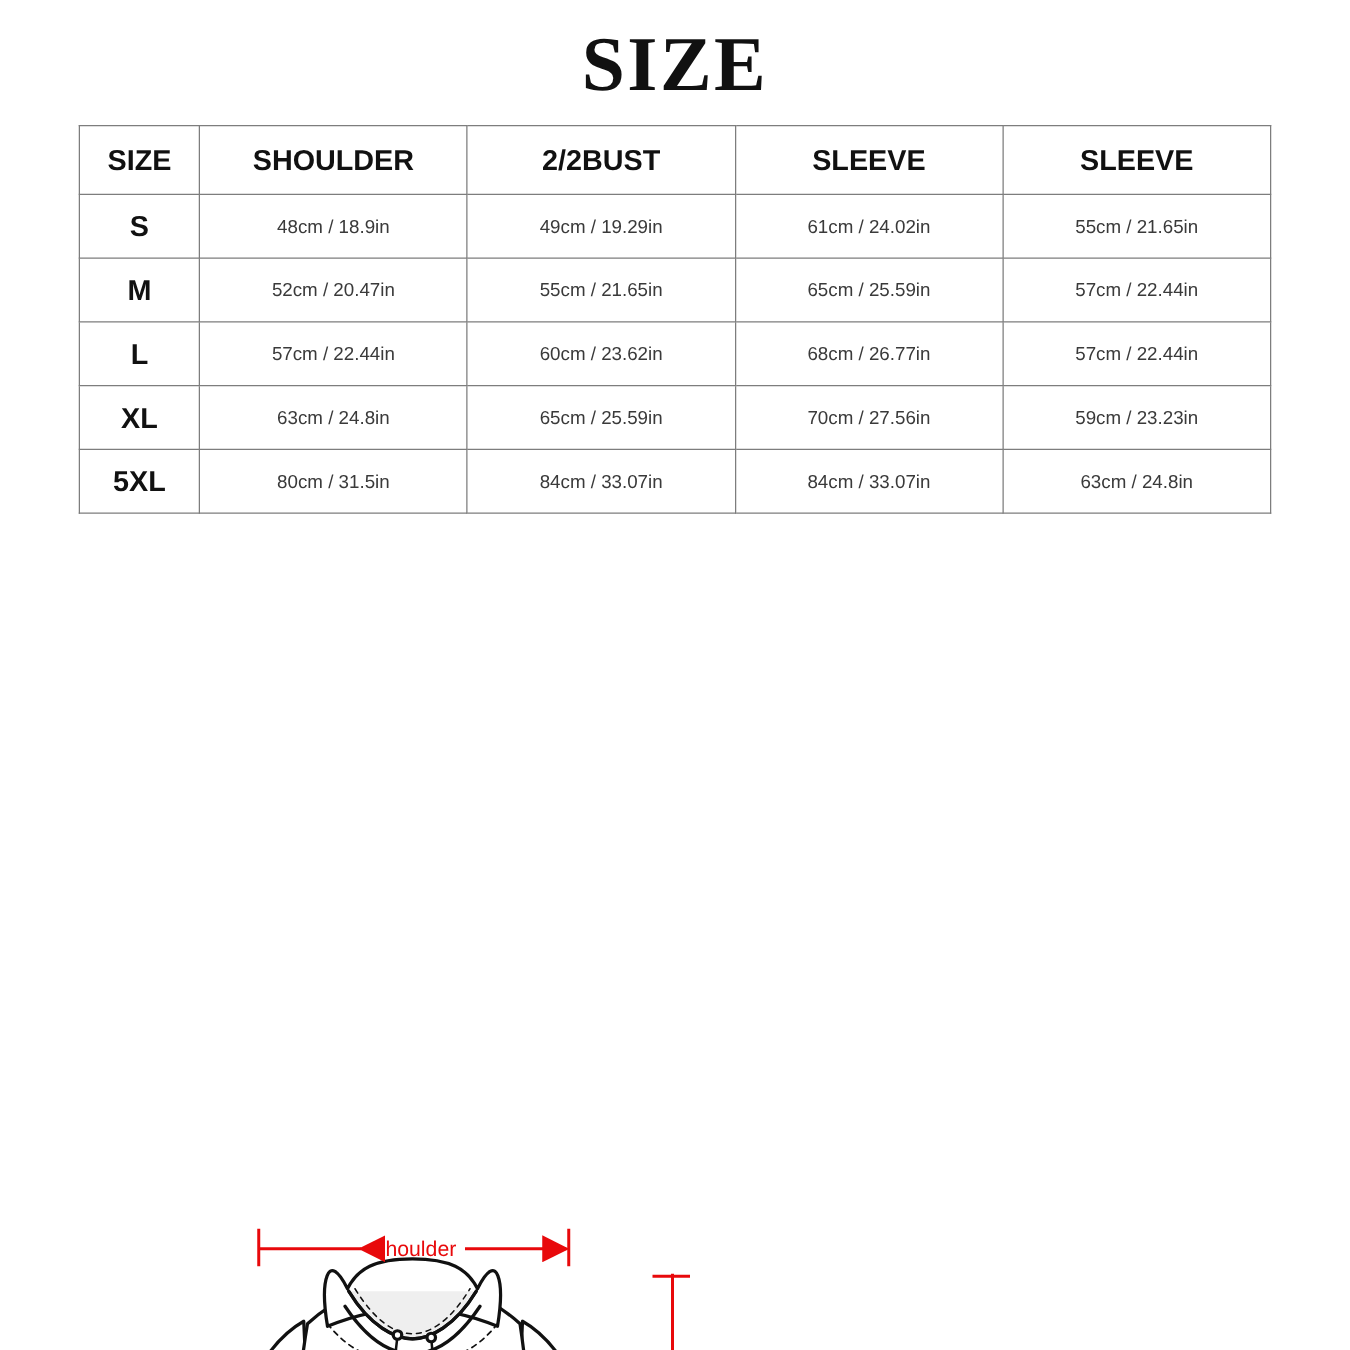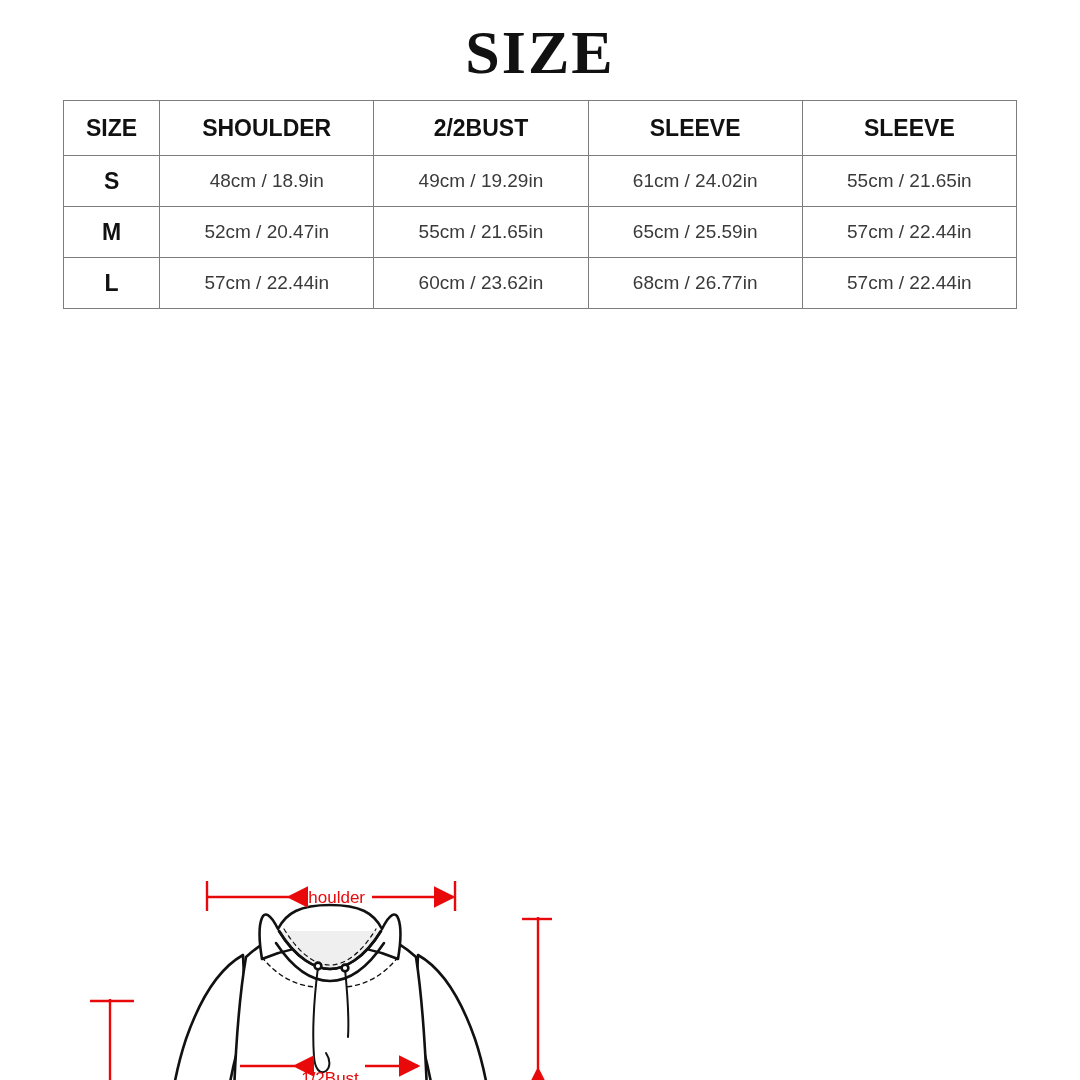--- a/index.html
+++ b/index.html
@@ -36,21 +36,21 @@
   table.size-table {
     border-collapse: collapse;
     width: 100%;
     table-layout: fixed;
   }
   table.size-table th,
   table.size-table td {
     border: 1px solid #7d7d7d;
     text-align: center;
     height: 48px;
-    font-size: 19px;
+    font-size: 15px;
     color: #3a3a3a;
   }
   table.size-table thead th {
     font-size: 23px;
     font-weight: 700;
     color: #111111;
     height: 52px;
   }
   table.size-table tbody td.size-col {
     font-weight: 700;
@@ -116,20 +116,34 @@
         <td>55cm / 21.65in</td>
         <td>65cm / 25.59in</td>
         <td>57cm / 22.44in</td>
       </tr>
       <tr>
         <td class="size-col">L</td>
         <td>57cm / 22.44in</td>
         <td>60cm / 23.62in</td>
         <td>68cm / 26.77in</td>
         <td>57cm / 22.44in</td>
+      </tr>
+      <tr>
+        <td class="size-col">XL</td>
+        <td>63cm / 24.8in</td>
+        <td>65cm / 25.59in</td>
+        <td>70cm / 27.56in</td>
+        <td>59cm / 23.23in</td>
+      </tr>
+      <tr>
+        <td class="size-col">5XL</td>
+        <td>80cm / 31.5in</td>
+        <td>84cm / 33.07in</td>
+        <td>84cm / 33.07in</td>
+        <td>63cm / 24.8in</td>
       </tr>
     </tbody>
   </table>
 </div>
 
 <div class="lower">
 
   <svg class="figure" width="1080" height="1080" viewBox="0 0 1080 1080">
     <defs>
       <marker id="ah" markerWidth="9" markerHeight="9" refX="8" refY="4.5" orient="auto">

